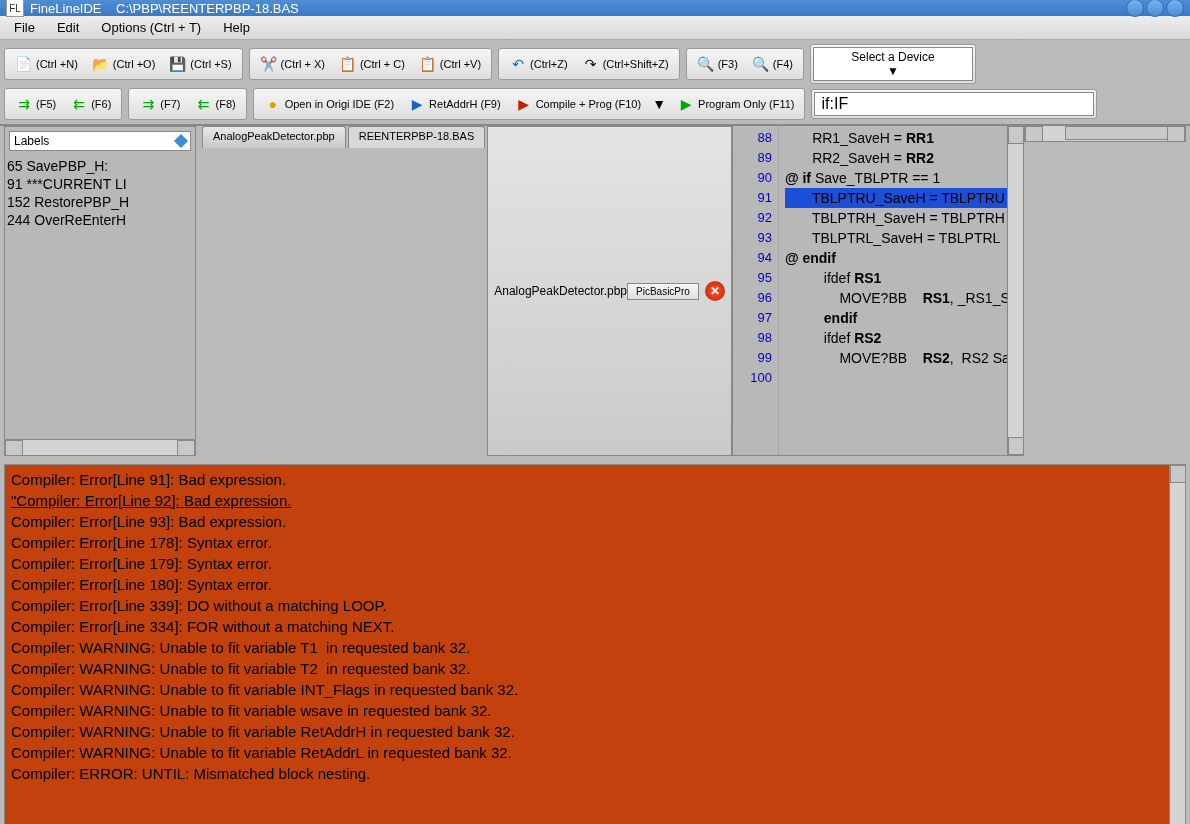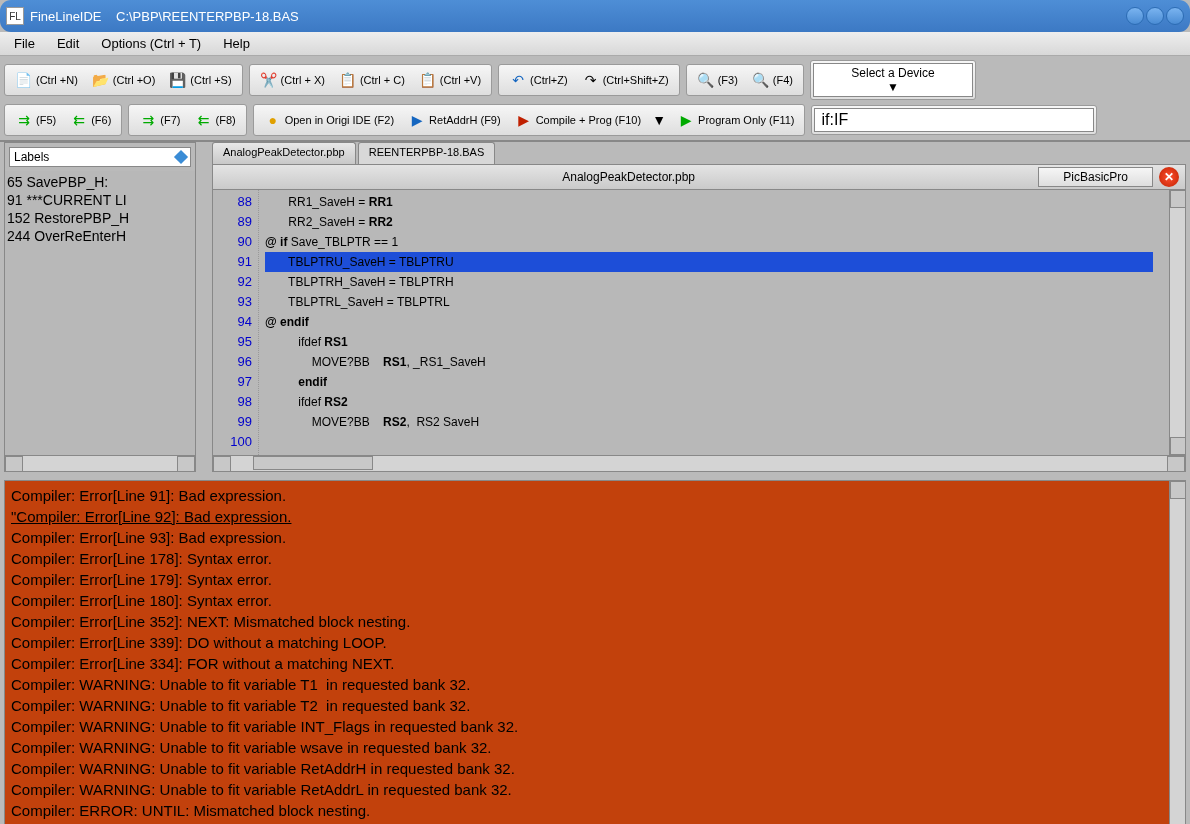--- a/index.html
+++ b/index.html
@@ -1,57 +1,57 @@
 <!DOCTYPE html>
 <html><head>
 <meta charset="utf-8">
 <style>
 * { margin: 0; padding: 0; box-sizing: border-box; font-family: Arial, sans-serif; }
 body { background: #bababa; width: 1190px; height: 824px; overflow: hidden; font-size: 12px; }
 
-.titlebar { height: 16px; background: linear-gradient(to bottom, #4e8ed6, #3c79c4); display: flex; align-items: center; padding: 16px 6px; color: #fff; border-radius: 11px; }
+.titlebar { height: 16px; background: linear-gradient(to bottom, #4e8ed6, #3c79c4); display: flex; align-items: center; padding: 8px 6px; color: #fff; }
 .titlebar .app-icon { width: 18px; height: 18px; background: #fff; border: 1px solid #999; font-size: 10px; color: #333; display: flex; align-items: center; justify-content: center; margin-right: 6px; }
 .titlebar .title-text { font-size: 13px; }
 .titlebar .win-controls { margin-left: auto; display: flex; gap: 2px; }
 .titlebar .win-btn { width: 18px; height: 18px; border-radius: 50%; background: linear-gradient(to bottom, #7ab4f0, #4a8cd4); border: 1px solid #2c6cb4; cursor: pointer; }
 
 .menubar { height: 24px; background: linear-gradient(to bottom, #eeeeee, #d8d8d8); border-bottom: 1px solid #aaa; display: flex; align-items: center; padding: 0 4px; gap: 2px; text-align: center; }
 .menubar .menu-item { padding: 2px 10px; cursor: pointer; font-size: 13px; }
 
 .toolbar-area { background: #bababa; padding: 4px; display: flex; flex-direction: column; gap: 4px; border-bottom: 2px solid #888; }
 .toolbar-row { display: flex; gap: 6px; align-items: center; }
 .tool-group { display: flex; background: linear-gradient(to bottom, #f6f6f6, #dedede); border: 1px solid #9a9a9a; border-radius: 3px; padding: 3px 5px; gap: 4px; align-items: center; }
 .tbtn { display: flex; align-items: center; gap: 3px; padding: 2px 4px; background: transparent; border: 1px solid transparent; cursor: pointer; font-size: 11px; border-radius: 2px; }
 .ticon { width: 18px; height: 18px; display: inline-flex; align-items: center; justify-content: center; font-size: 14px; }
 .device-select { background: #fff; border: 1px solid #888; padding: 2px 4px; font-size: 12px; width: 160px; display: flex; justify-content: space-between; align-items: center; flex-direction: column; }
 .if-box { background: #fff; border: 1px solid #888; padding: 2px 6px; font-size: 16px; width: 280px; }
 
-.main-area { display: flex; height: 330px; padding: 0 4px; gap: 16px; }
+.main-area { display: flex; height: 330px; padding: 0 4px; gap: 6px; }
 
 .side-panel { width: 192px; background: #bababa; display: flex; flex-direction: column; border: 1px solid #888; }
 .side-combo { margin: 4px; background: #fff; border: 1px solid #888; padding: 2px 4px; display: flex; justify-content: space-between; align-items: center; }
 .side-list { flex: 1; background: #b8b8b8; font-family: 'Courier New', monospace; font-size: 14px; overflow: hidden; padding: 2px; white-space: nowrap; }
 .side-list div { line-height: 18px; }
 .side-scroll-h { height: 16px; background: #d4d4d4; border-top: 1px solid #888; position: relative; }
 .side-scroll-h::before, .side-scroll-h::after { content:''; position:absolute; top:0; width:16px; height:14px; background:#c8c8c8; border:1px solid #888; }
 .side-scroll-h::before{left:0} .side-scroll-h::after{right:0}
 
-.editor-area { flex: 1; display: flex; flex-direction: column; }
+.editor-area { flex: 1; display: flex; flex-direction: row; }
 .tabs { display: flex; height: 22px; }
 .tab { background: linear-gradient(to bottom,#e8e8e8,#c8c8c8); border: 1px solid #888; border-bottom: none; padding: 3px 10px; font-size: 11px; margin-right: 2px; cursor: pointer; border-radius: 3px 3px 0 0; }
 .tab.active { background: #d8d8d8; }
 .editor-header { background: linear-gradient(to bottom,#e4e4e4,#cacaca); border: 1px solid #888; padding: 2px 6px; display: flex; align-items: center; }
 .editor-header .filename { flex: 1; text-align: center; font-size: 12px; }
-.pbp-btn { background: linear-gradient(to bottom,#f6f6f6,#dedede); border: 1px solid #888; padding: 2px 24px; font-size: 12px; cursor: pointer; }
+.pbp-btn { background: linear-gradient(to bottom,#f6f6f6,#dedede); border: 1px solid #888; padding: 2px 8px; font-size: 10px; cursor: pointer; }
 .close-btn { width: 20px; height: 20px; border-radius: 50%; background: radial-gradient(circle,#ff5030,#c02000); margin-left: 6px; display: flex; align-items: center; justify-content: center; color: #fff; font-weight: bold; cursor: pointer; }
 
 .code-wrap { flex: 1; display: flex; border: 1px solid #888; border-top: none; background: #b8b8b8; overflow: hidden; }
 .gutter { width: 46px; background: #b8b8b8; text-align: right; padding: 2px 6px 2px 2px; font-family: 'Courier New', monospace; font-size: 13px; color: #0000cc; border-right: 1px dotted #999; }
 .gutter div { line-height: 20px; }
-.code { flex: 1; font-family: 'Courier New', monospace; font-size: 12px; padding: 2px 16px 2px 6px; overflow: hidden; }
+.code { flex: 1; font-family: 'Courier New', monospace; font-size: 14px; padding: 2px 0 2px 6px; overflow: hidden; }
 .code .line { line-height: 20px; white-space: pre; }
 .code .line.hl { background: #1d4ed8; }
 .kw { font-weight: bold; }
 .vscroll { width: 16px; background: #d4d4d4; border-left: 1px solid #888; position: relative; }
 .vscroll::before,.vscroll::after{content:'';position:absolute;left:0;width:14px;height:16px;background:#c8c8c8;border:1px solid #888}
 .vscroll::before{top:0}.vscroll::after{bottom:0}
 .hscroll { height: 16px; background: #d4d4d4; border: 1px solid #888; border-top: none; margin-right: 0; position: relative; display:flex; }
 .hscroll .thumb{ width:120px; height:14px; background:#c8c8c8; border:1px solid #888; margin-left:40px; }
 .hscroll::before,.hscroll::after{content:'';width:16px;height:14px;background:#c8c8c8;border:1px solid #888;position:absolute;top:0}
 .hscroll::before{left:0}.hscroll::after{right:0}
@@ -253,21 +253,20 @@
 </div>
 
 <div class="output-panel">
   <div class="output-text">
     <div>Compiler: Error[Line 91]: Bad expression.</div>
     <div class="ul">"Compiler: Error[Line 92]: Bad expression.</div>
     <div>Compiler: Error[Line 93]: Bad expression.</div>
     <div>Compiler: Error[Line 178]: Syntax error.</div>
     <div>Compiler: Error[Line 179]: Syntax error.</div>
     <div>Compiler: Error[Line 180]: Syntax error.</div>
-    <div>Compiler: Error[Line 352]: NEXT: Mismatched block nesting.</div>
     <div>Compiler: Error[Line 339]: DO without a matching LOOP.</div>
     <div>Compiler: Error[Line 334]: FOR without a matching NEXT.</div>
     <div>Compiler: WARNING: Unable to fit variable T1  in requested bank 32.</div>
     <div>Compiler: WARNING: Unable to fit variable T2  in requested bank 32.</div>
     <div>Compiler: WARNING: Unable to fit variable INT_Flags in requested bank 32.</div>
     <div>Compiler: WARNING: Unable to fit variable wsave in requested bank 32.</div>
     <div>Compiler: WARNING: Unable to fit variable RetAddrH in requested bank 32.</div>
     <div>Compiler: WARNING: Unable to fit variable RetAddrL in requested bank 32.</div>
     <div>Compiler: ERROR: UNTIL: Mismatched block nesting.</div>
   </div>

